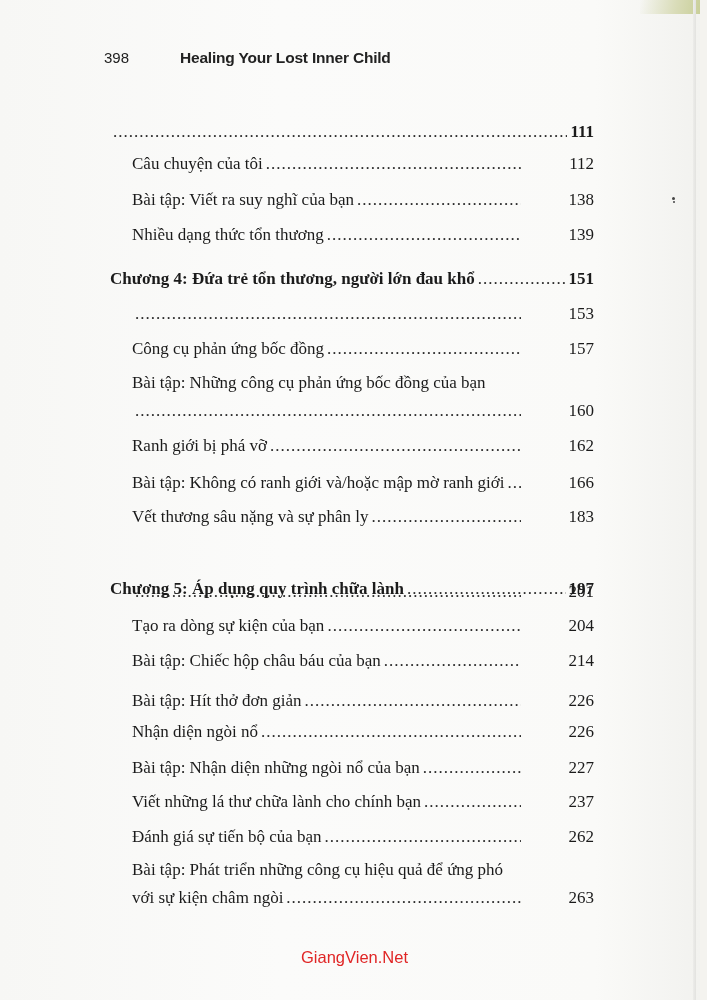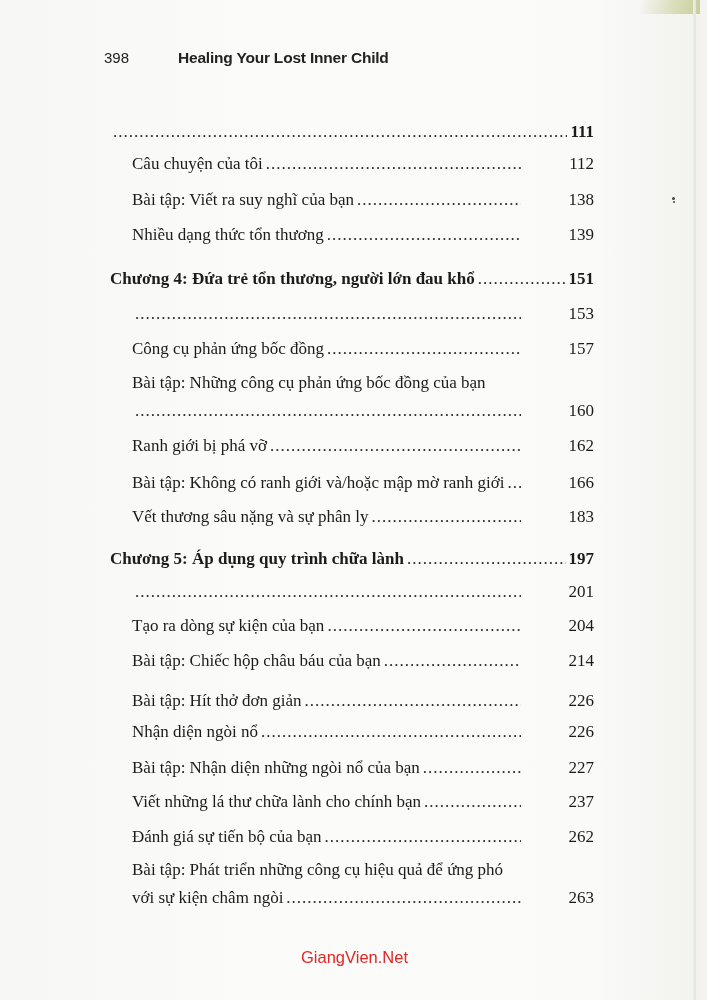--- a/index.html
+++ b/index.html
@@ -19,23 +19,24 @@
     }
     .page-edge {
       position: absolute; right: 4px; top: 0; width: 3px; height: 1000px;
       background: linear-gradient(90deg, #ececea, #e2e2df);
     }
     .running-head {
       position: absolute; left: 104px; top: 49px; height: 24px;
       display: flex; align-items: baseline;
       font-family: "Liberation Sans", "DejaVu Sans", sans-serif;
       color: #222;
+      gap: 20px;
     }
     .running-head .pg { font-size: 15px; width: 56px; }
-    .running-head .title { font-size: 15.5px; font-weight: bold; letter-spacing: -0.2px; margin-left: 18px; }
+    .running-head .title { font-size: 15.5px; font-weight: bold; letter-spacing: -0.2px; }
     .toc { position: absolute; left: 0; top: 0; width: 707px; }
     .row {
       position: absolute; left: 110px; width: 484px; height: 26px;
       display: flex; align-items: baseline;
       font-family: "Liberation Serif", "DejaVu Serif", serif;
       font-size: 17px; line-height: 26px; color: #1b1b1b;
     }
     .row.sub { left: 132px; width: 462px; }
     .row.chapter { font-weight: bold; }
     .row .label { white-space: nowrap; }
@@ -120,21 +121,21 @@
       <span class="label">Bài tập: Không có ranh giới và/hoặc mập mờ ranh giới</span>
         <span class="dots"></span>
         <span class="num">166</span>
     </div>
     <div class="row sub" style="top:504px">
       <span class="label">Vết thương sâu nặng và sự phân ly</span>
         <span class="dots"></span>
         <span class="num">183</span>
     </div>
 
-    <div class="row chapter" style="top:546px">
+    <div class="row chapter" style="top:576px">
       <span class="label">Chương 5: Áp dụng quy trình chữa lành</span>
         <span class="dots"></span>
         <span class="num">197</span>
     </div>
     <div class="row sub" style="top:579px">
         <span class="dots"></span>
         <span class="num">201</span>
     </div>
     <div class="row sub" style="top:613px">
       <span class="label">Tạo ra dòng sự kiện của bạn</span>

